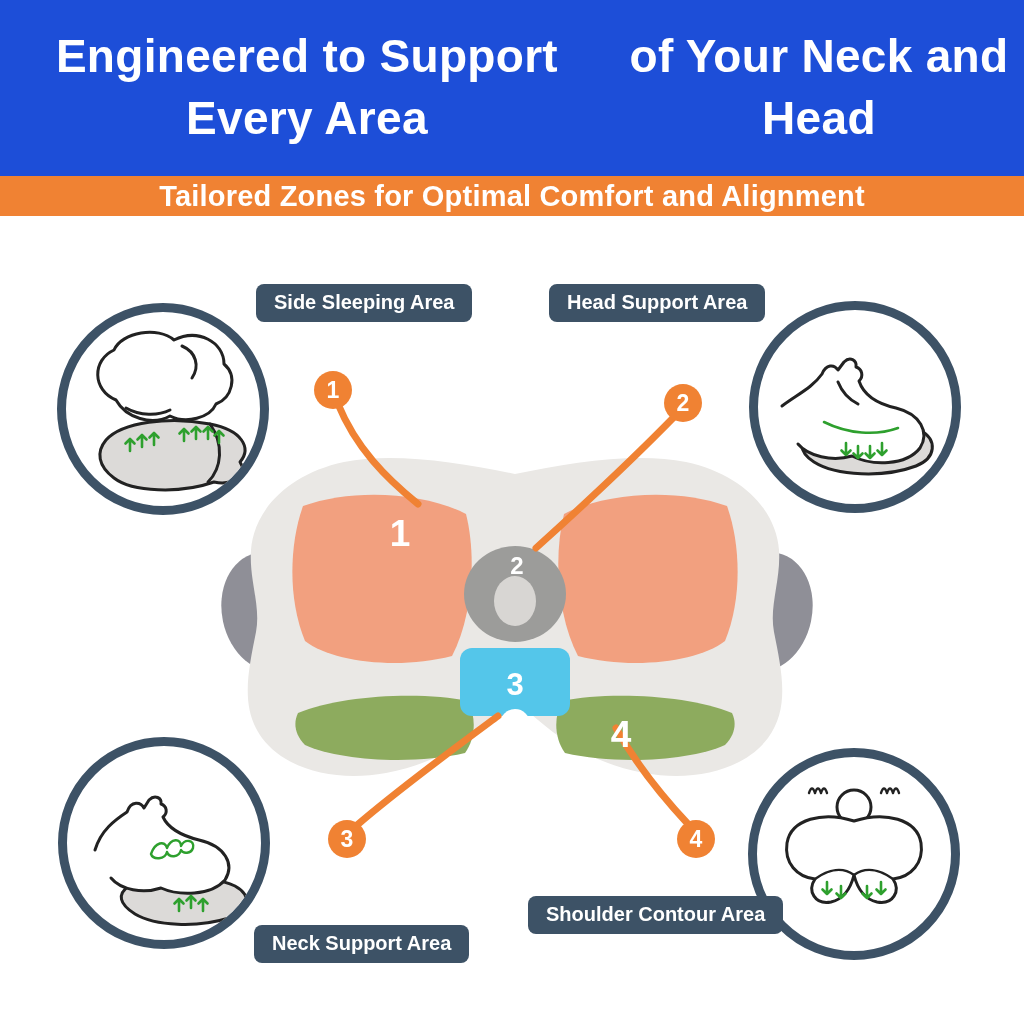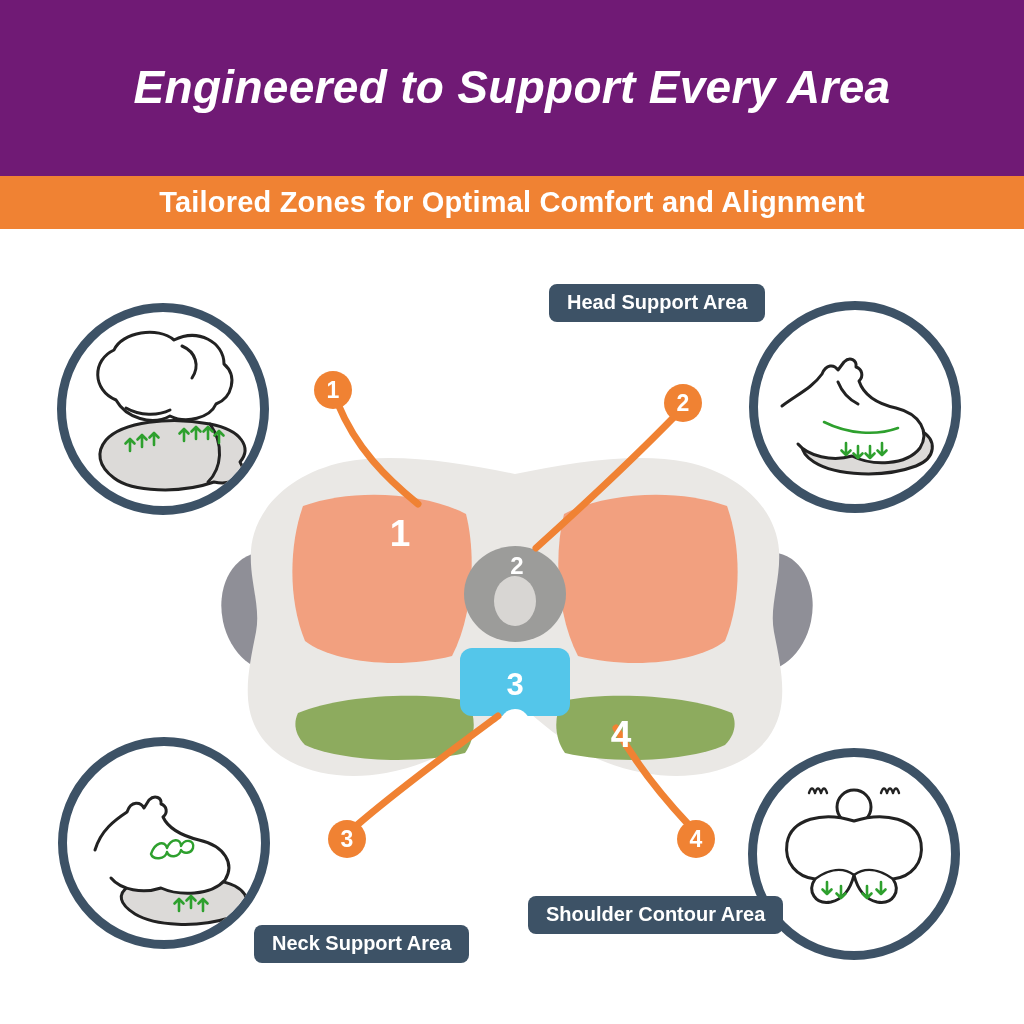--- a/index.html
+++ b/index.html
@@ -3,28 +3,27 @@
 <meta charset="utf-8">
 <style>
   * { margin:0; padding:0; box-sizing:border-box; }
   body { background:#ffffff; }
   .page {
     position:relative; width:1024px; height:1024px; background:#ffffff;
     font-family:"Liberation Sans", sans-serif; overflow:hidden;
   }
   .header {
     position:absolute; top:0; left:0; width:1024px; height:176px;
-    background:#701a75; color:#ffffff; z-index:2;
+    background:#1d4ed8; color:#ffffff; z-index:2;
     display:flex; flex-direction:row; justify-content:center; align-items:center;
     text-align:center;
-    font-style:italic;
   }
   .header .line { font-size:46px; font-weight:bold; line-height:1.34; letter-spacing:.3px; }
   .banner {
-    position:absolute; top:176px; left:0; width:1024px; height:53px;
+    position:absolute; top:176px; left:0; width:1024px; height:40px;
     background:#f08233; color:#ffffff; z-index:2;
     display:flex; align-items:center; justify-content:center;
     font-size:29px; font-weight:bold; letter-spacing:.2px;
   }
   .art { position:absolute; top:0; left:0; width:1024px; height:1024px; z-index:1; }
   .inset {
     position:absolute; width:212px; height:212px; border-radius:50%;
     border:9px solid #3d5266; background:#ffffff; z-index:3; overflow:hidden;
   }
   .inset svg { display:block; width:194px; height:194px; }
@@ -68,20 +67,21 @@
     <g id="arr-up" stroke="#2ea02e" stroke-width="2.6" fill="none" stroke-linecap="round" stroke-linejoin="round">
       <path d="M0 7 L0 -5 M-4.5 -0.5 L0 -5 L4.5 -0.5"></path>
     </g>
   </defs>
 </svg>
 
 <div class="page">
 
   <div class="header">
     <div class="line">Engineered to Support Every Area</div>
+    <div class="line">of Your Neck and Head</div>
   </div>
 
   <div class="banner">
     <span>Tailored Zones for Optimal Comfort and Alignment</span>
   </div>
 
   <svg class="art" viewBox="0 0 1024 1024">
     <g>
       <ellipse cx="268" cy="612" rx="46" ry="60" fill="#8f8f97" transform="rotate(-12 268 612)"></ellipse>
       <ellipse cx="766" cy="612" rx="46" ry="60" fill="#8f8f97" transform="rotate(12 766 612)"></ellipse>
@@ -168,20 +168,21 @@
       </g>
       <g>
         <use href="#arr-up" transform="translate(70,132) rotate(180)"></use>
         <use href="#arr-up" transform="translate(84,136) rotate(180)"></use>
         <use href="#arr-up" transform="translate(110,136) rotate(180)"></use>
         <use href="#arr-up" transform="translate(124,132) rotate(180)"></use>
       </g>
     </svg>
   </div>
 
+  <div class="pill pill-1"><span>Side Sleeping Area</span></div>
   <div class="pill pill-2"><span>Head Support Area</span></div>
   <div class="pill pill-3"><span>Neck Support Area</span></div>
   <div class="pill pill-4"><span>Shoulder Contour Area</span></div>
 
   <div class="callout callout-1">
       <span>1</span>
     </div>
   <div class="callout callout-2">
       <span>2</span>
     </div>

